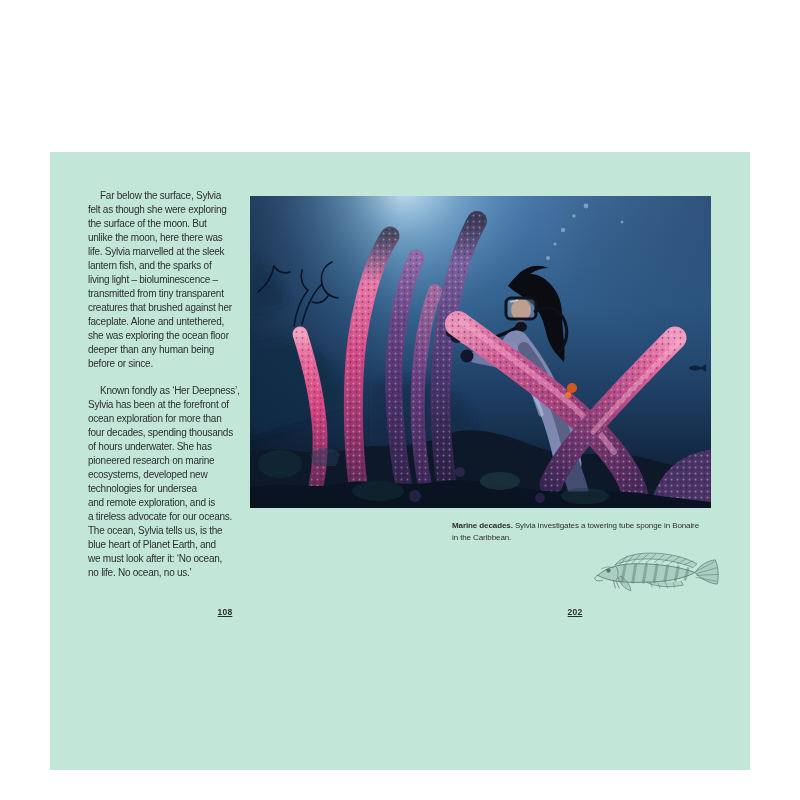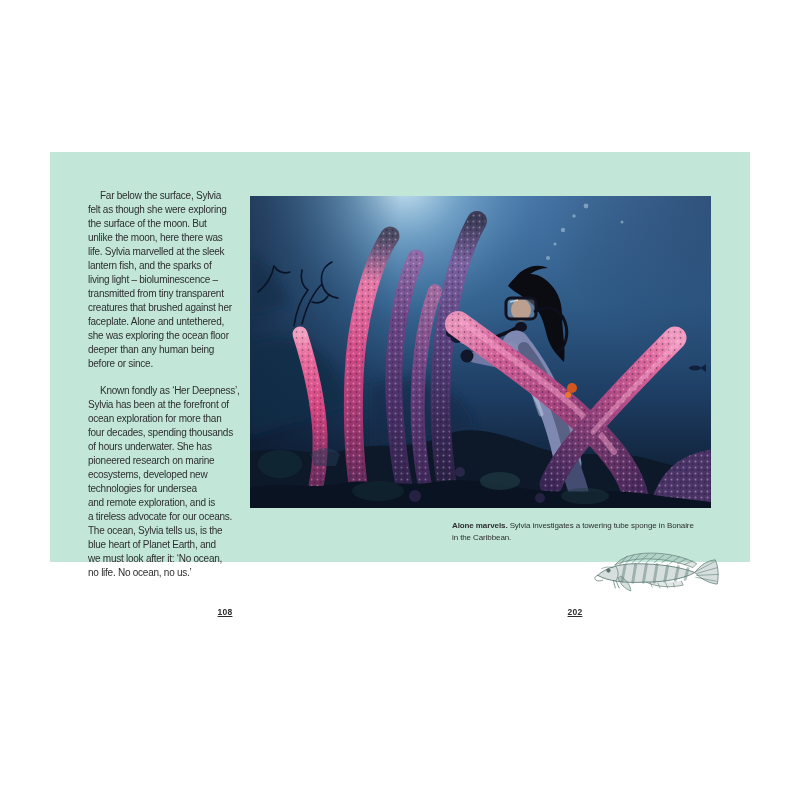--- a/index.html
+++ b/index.html
@@ -1,21 +1,21 @@
 <!DOCTYPE html>
 <html><head>
 <meta charset="utf-8">
 <style>
   html,body { margin:0; padding:0; background:#ffffff; }
   .stage {
     position:relative; width:800px; height:800px; background:#ffffff;
     font-family:"Liberation Sans", sans-serif; overflow:hidden;
   }
   .spread {
-    position:absolute; left:50px; top:152px; width:700px; height:410px;
+    position:absolute; left:50px; top:152px; width:700px; height:618px;
     background:#c2e7d9;
   }
   .page { position:absolute; top:0; height:490px; }
   .page.left  { left:0; width:350px; }
   .page.right { left:350px; width:350px; }
 
   .bodytext {
     position:absolute; left:38px; top:37px; width:190px;
     color:#2e2e30; font-size:10px; line-height:14px; letter-spacing:-0.25px;
   }
@@ -264,21 +264,21 @@
         </g>
 
         <g fill="#0e1c33" opacity="0.85">
           <ellipse cx="445" cy="172" rx="6" ry="2.4"></ellipse>
           <path d="M450 172 L 456 168 L 456 176 Z"></path>
         </g>
       </svg>
     </figure>
 
     <p class="caption">
-      <span class="lead">Alone marvels.</span><span class="rest"> Sylvia investigates a towering tube sponge in Bonaire
+      <span class="lead">Marine decades.</span><span class="rest"> Sylvia investigates a towering tube sponge in Bonaire
 in the Caribbean.</span>
     </p>
 
     <div class="fish">
       <svg viewBox="0 0 134 42">
         <g stroke="#5f7d75" stroke-linecap="round">
           <path d="M24 14 C 30 6, 44 2, 60 2 C 78 2, 96 6, 108 13 L 104 17 C 90 11, 72 8, 56 8 C 42 8, 31 11, 24 14 Z" fill="rgba(110,140,132,0.22)" stroke-width="0.7"></path>
           <path d="M28 15 L 36 5 M34 14 L 43 4 M41 13 L 50 3 M48 12 L 58 3 M56 12 L 66 3 M64 12 L 74 4 M72 12 L 82 5 M80 13 L 90 6 M88 13 L 97 8 M95 14 L 104 10" fill="none" stroke-width="0.7" opacity="0.85"></path>
           <path d="M6 25 C 14 17, 28 13, 46 13 C 68 13, 90 16, 106 22 C 96 28, 76 32, 54 32 C 34 33, 16 31, 6 25 Z" fill="rgba(120,150,142,0.3)" stroke-width="0.9"></path>
           <path d="M10 18 C 14 16, 18 16, 22 17" fill="none" stroke-width="0.6"></path>

